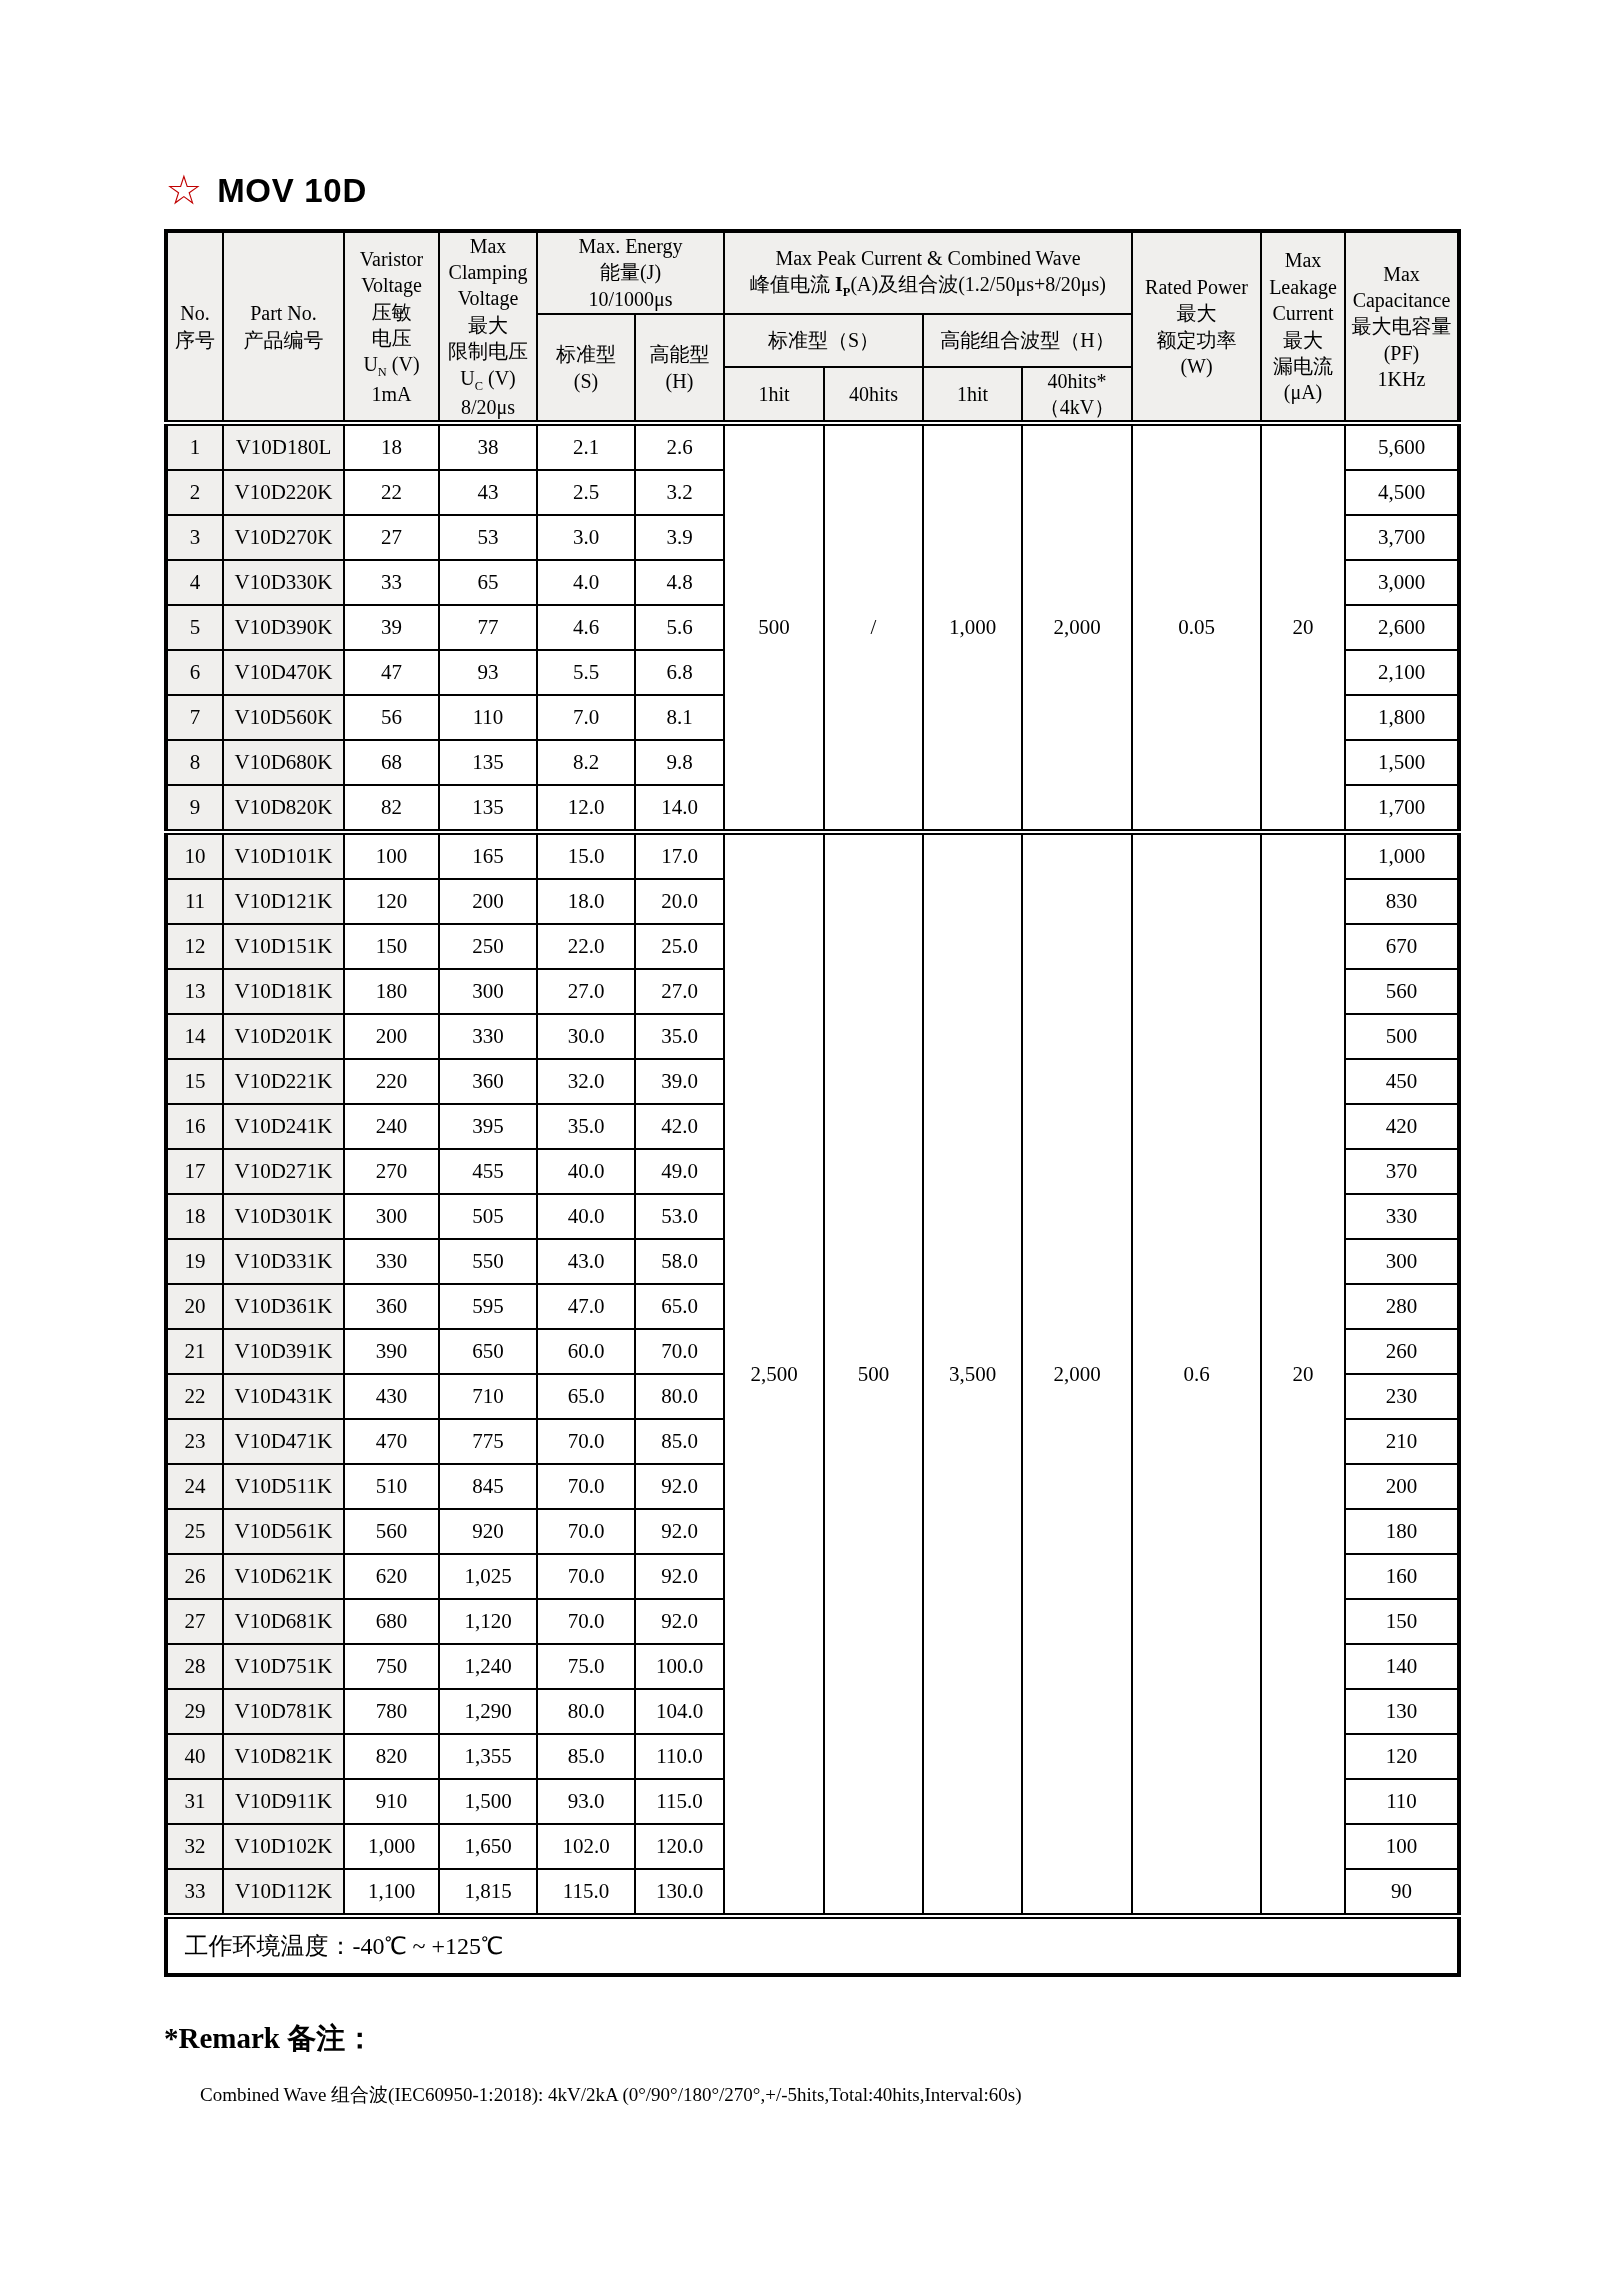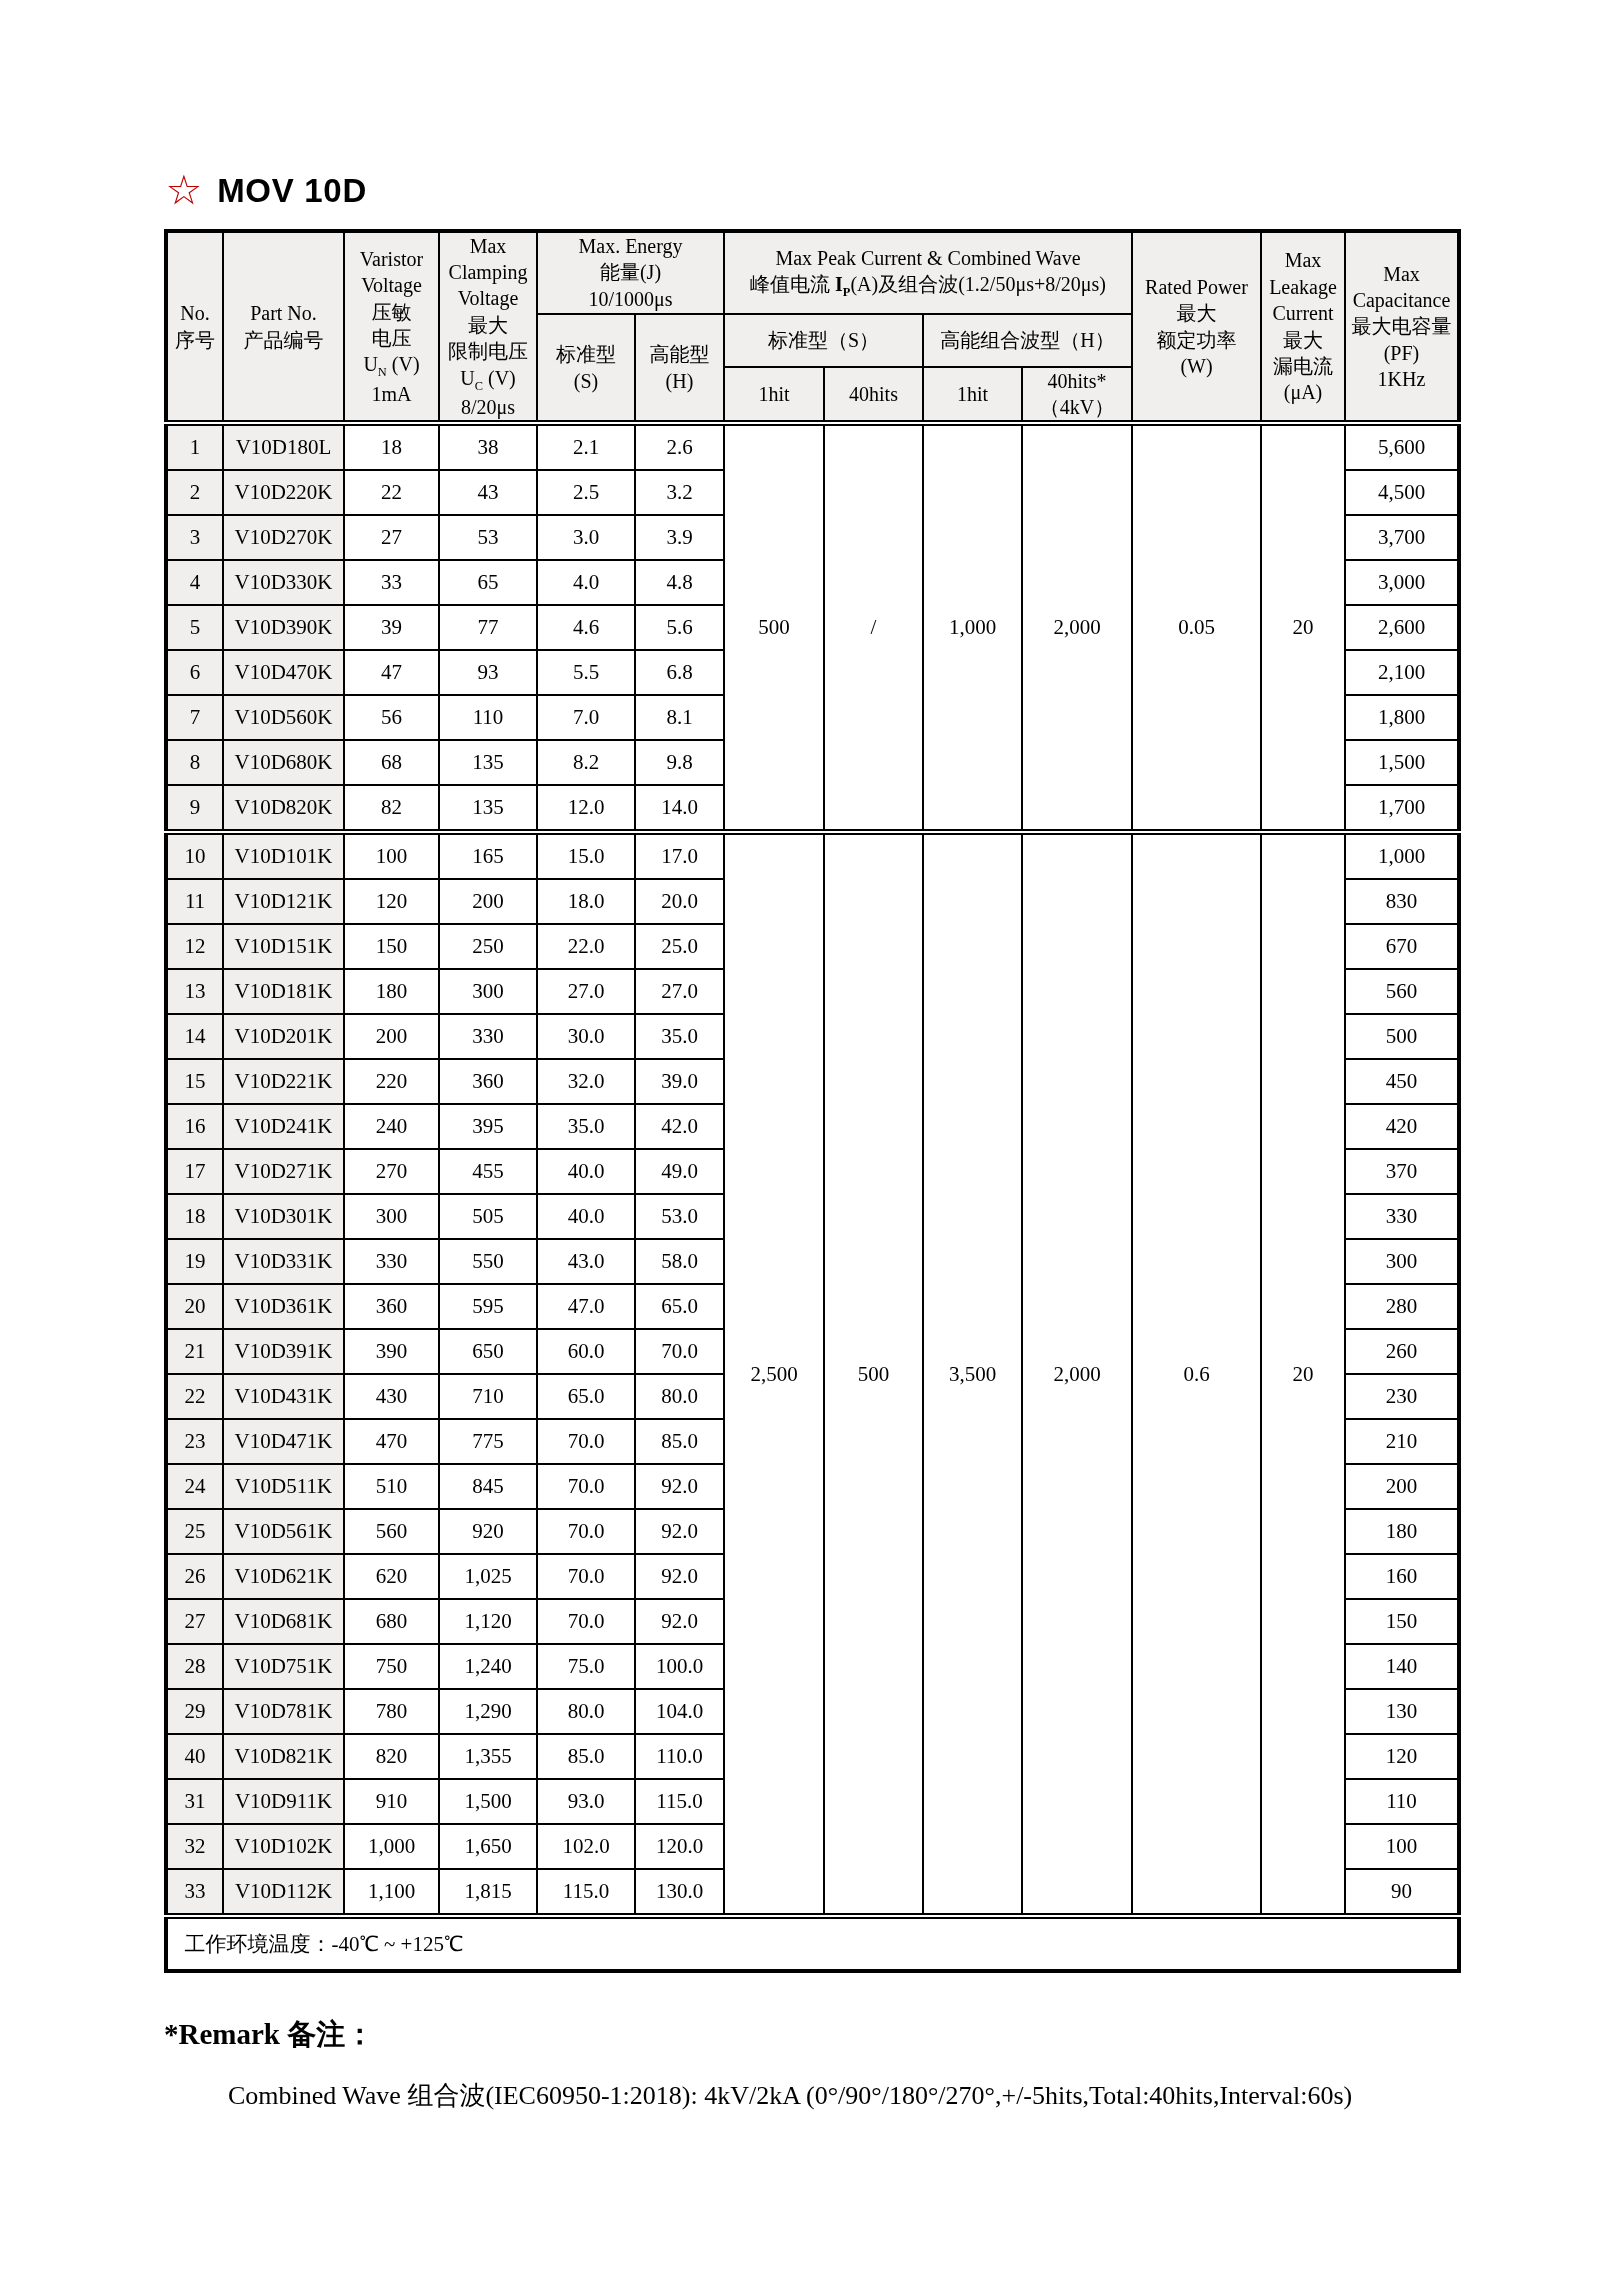--- a/index.html
+++ b/index.html
@@ -36,26 +36,26 @@
   sub { font-size:0.62em; }
   .bold { font-weight:bold; }
 
   tr.h1 { height:83px; }
   tr.h2 { height:52px; }
   tr.h3 { height:52px; }
   tbody.rows td { height:43px; }
   tr.dsep > td, tr.dsep > th { border-top:6.1px double #000; }
 
   tr.footer-row td {
-    text-align:left; padding:11px 0 11px 16.4px; font-size:21px; height:auto;
+    text-align:left; padding:11px 0 11px 16.4px; font-size:24px; height:auto;
   }
 
   .remark { margin-top:42px; }
   .remark-label { font-weight:bold; font-size:29px; }
-  .remark-text { margin:23px 0 0 64px; font-size:26px; }
+  .remark-text { margin:23px 0 0 36px; font-size:19px; }
 </style>
 </head>
 <body>
 
 <div class="page">
 
   <div class="title-row">
     <span class="star">☆</span>
     <span class="title-text">MOV 10D</span>
   </div>

